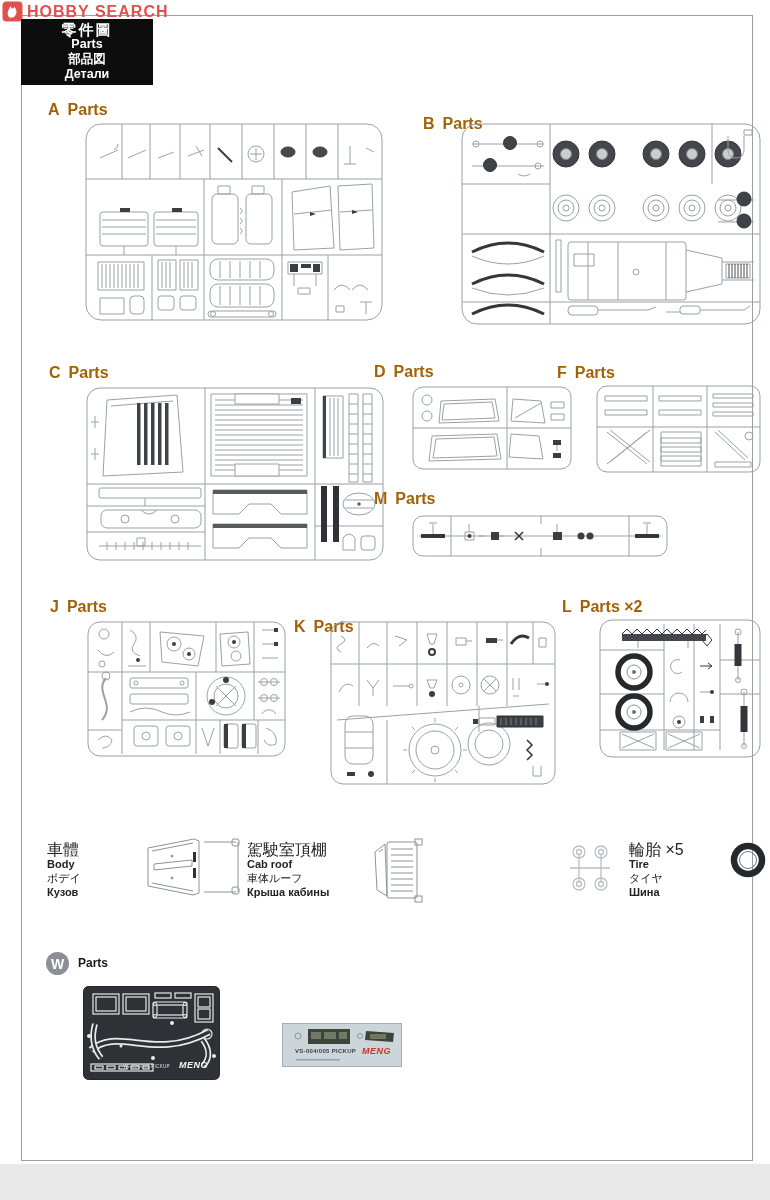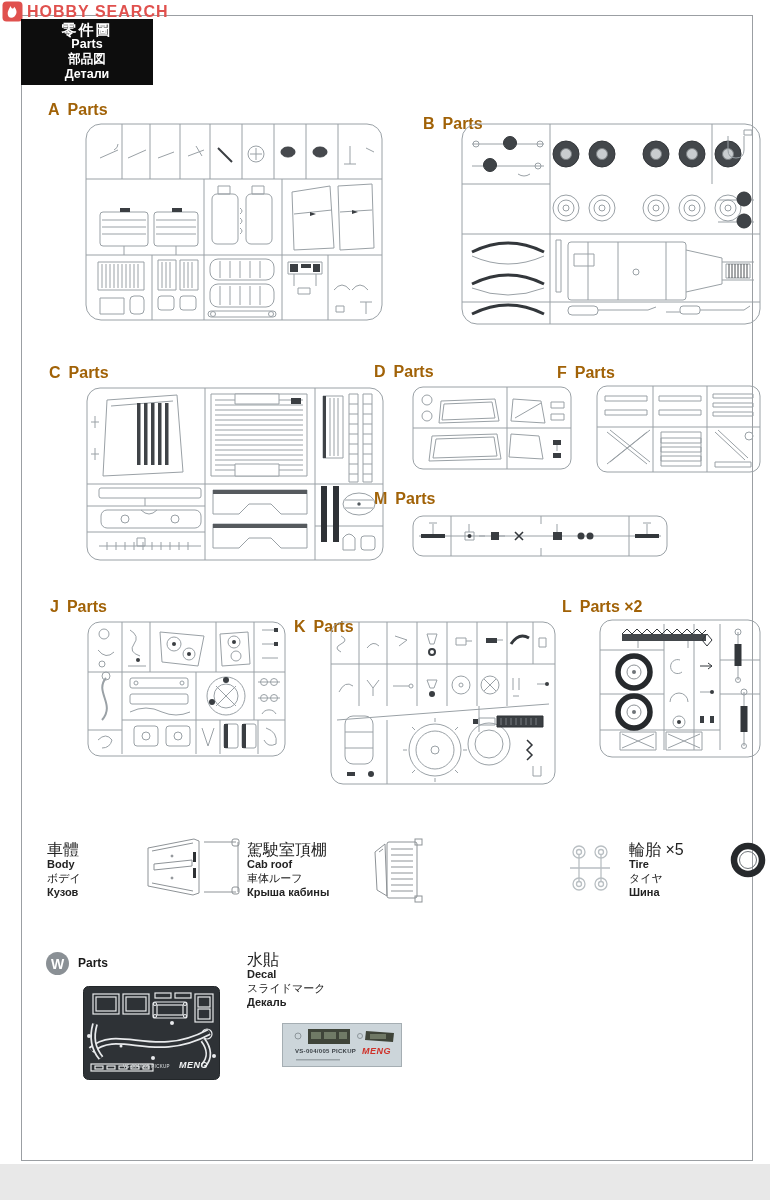--- a/index.html
+++ b/index.html
@@ -545,26 +545,20 @@
           <circle cx="70" cy="72" r="2"></circle>
           <circle cx="131" cy="70" r="2"></circle>
           <circle cx="89" cy="37" r="2"></circle>
           <circle cx="38" cy="60" r="1.5"></circle>
       </g>
     </svg>
     <span class="fret-text" style="left:40px;top:78px;">VS-004/005 PICKUP</span>
     <span class="fret-brand" style="left:96px;top:74px;">MENG</span>
   </div>
 
-  <div class="nameblock" style="left:247px;top:953px;">
-    <div class="c1">水貼</div>
-    <div class="b">Decal</div>
-    <div>スライドマーク</div>
-    <div class="b">Декаль</div>
-  </div>
 
   <div class="abs" style="left:246px;top:1023px;width:120px;height:44px;">
     <svg width="120" height="44" viewBox="0 0 120 44">
       <rect x="0.5" y="0.5" width="119" height="43" fill="#ccd5da" stroke="#a5aeb3"></rect>
       <circle cx="16" cy="13" r="3" fill="none" stroke="#8d969b"></circle>
       <rect x="26" y="6" width="42" height="15" fill="#3f4439"></rect>
       <rect x="29" y="9" width="10" height="7" fill="#707a66"></rect>
         <rect x="42" y="9" width="12" height="7" fill="#707a66"></rect>
         <rect x="57" y="9" width="8" height="7" fill="#707a66"></rect>
       <circle cx="78" cy="13" r="2.5" fill="none" stroke="#8d969b"></circle>

